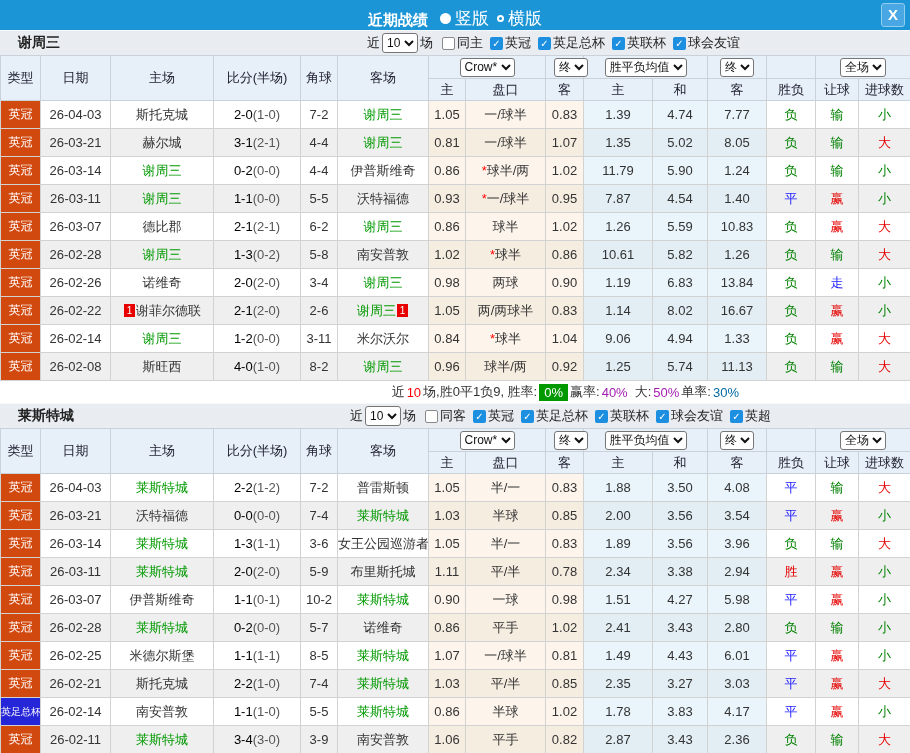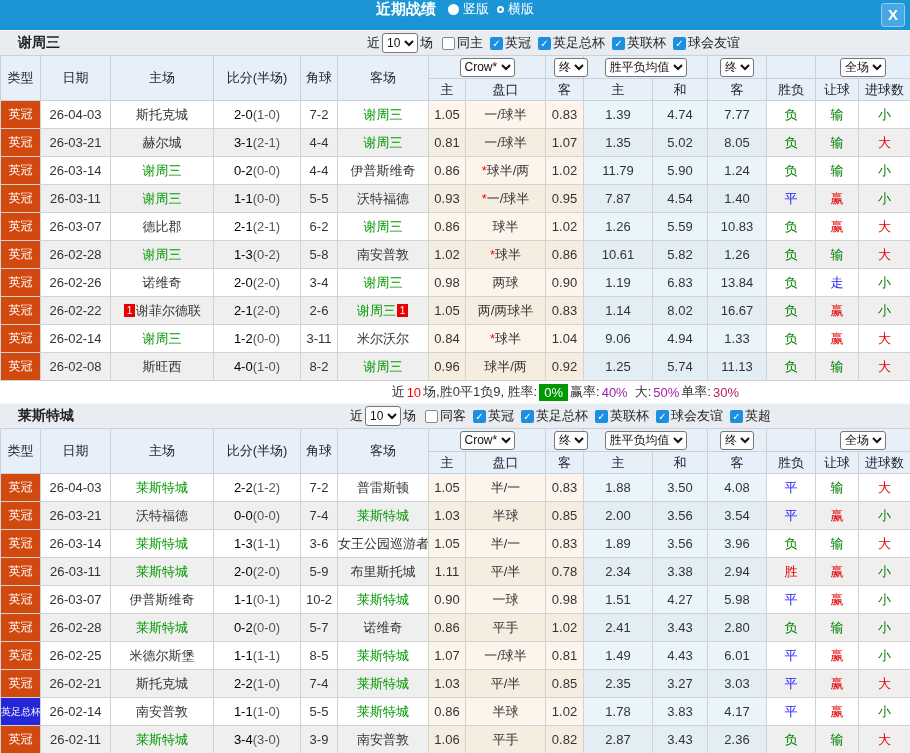--- a/index.html
+++ b/index.html
@@ -2,23 +2,23 @@
 <html><head>
 <meta charset="utf-8">
 <style>
   * { box-sizing: border-box; }
   html,body { margin:0; padding:0; }
   body {
     width:910px; height:753px; overflow:hidden; background:#fff;
     font-family:"Liberation Sans","DejaVu Sans",sans-serif; font-size:13px; color:#333;
   }
   
-  .titlebar { height:30px; background:#1b95d6; position:relative; display:flex; align-items:flex-start; justify-content:center; color:#fff; }
+  .titlebar { height:30px; background:#1b95d6; position:relative; display:flex; align-items:flex-end; justify-content:center; color:#fff; }
   .titlebar .title { font-weight:bold; font-size:15px; }
-  .radio-group { display:flex; align-items:center; font-size:13px; margin-left:4px; }
+  .radio-group { display:flex; align-items:center; font-size:17px; margin-left:4px; }
   .radio { display:inline-block; border-radius:50%; margin:0 4px 0 8px; }
   .radio.on { width:11px; height:11px; background:#fff; }
   .radio.off { width:7px; height:7px; border:2px solid #fff; background:transparent; }
   .close-btn { position:absolute; right:5px; top:3px; width:24px; height:24px; background:#49a8e3; border:1px solid #90cdf0; border-radius:3px; color:#fff; font-weight:bold; font-size:15px; line-height:21px; text-align:center; cursor:pointer; }
   
   .section-bar { height:25px; background:#e9edf1; border-top:1px solid #f6f8fa; display:flex; align-items:center; color:#222; }
   .section-bar .team-name { font-weight:bold; font-size:14px; margin-left:18px; }
   .controls { margin-left:auto; display:flex; align-items:center; }
   .controls .lbl { margin:0 2px; }
   .sec1 .controls { margin-right:170px; }
@@ -52,21 +52,21 @@
   td.rc { font-weight:normal; }
   .c-green { color:#008000; }
   .c-red { color:#e60000; }
   .c-blue { color:#1a1aff; }
   .card { display:inline-block; background:#e80000; color:#fff; font-size:10px; line-height:13px; width:11px; height:13px; text-align:center; vertical-align:1px; margin:0 1px; }
   
   .summary-row { height:22px; display:flex; align-items:center; justify-content:flex-end; padding-right:170px; background:#fff; font-size:13px; color:#333; }
   .summary-row span { margin:0 1px; }
   .t-red { color:#ff0000; }
   .t-blue { color:#a21caf; }
-  .t-green { color:#be185d; }
+  .t-green { color:#0369a1; }
   .badge-green { background:#009900; color:#fff; padding:1px 5px; margin:0 4px; }
 </style>
 </head>
 <body>
 
 <div class="titlebar">
   <span class="title">近期战绩</span>
   <span class="radio-group">
     <span class="radio on"></span>
     <span>竖版</span>

